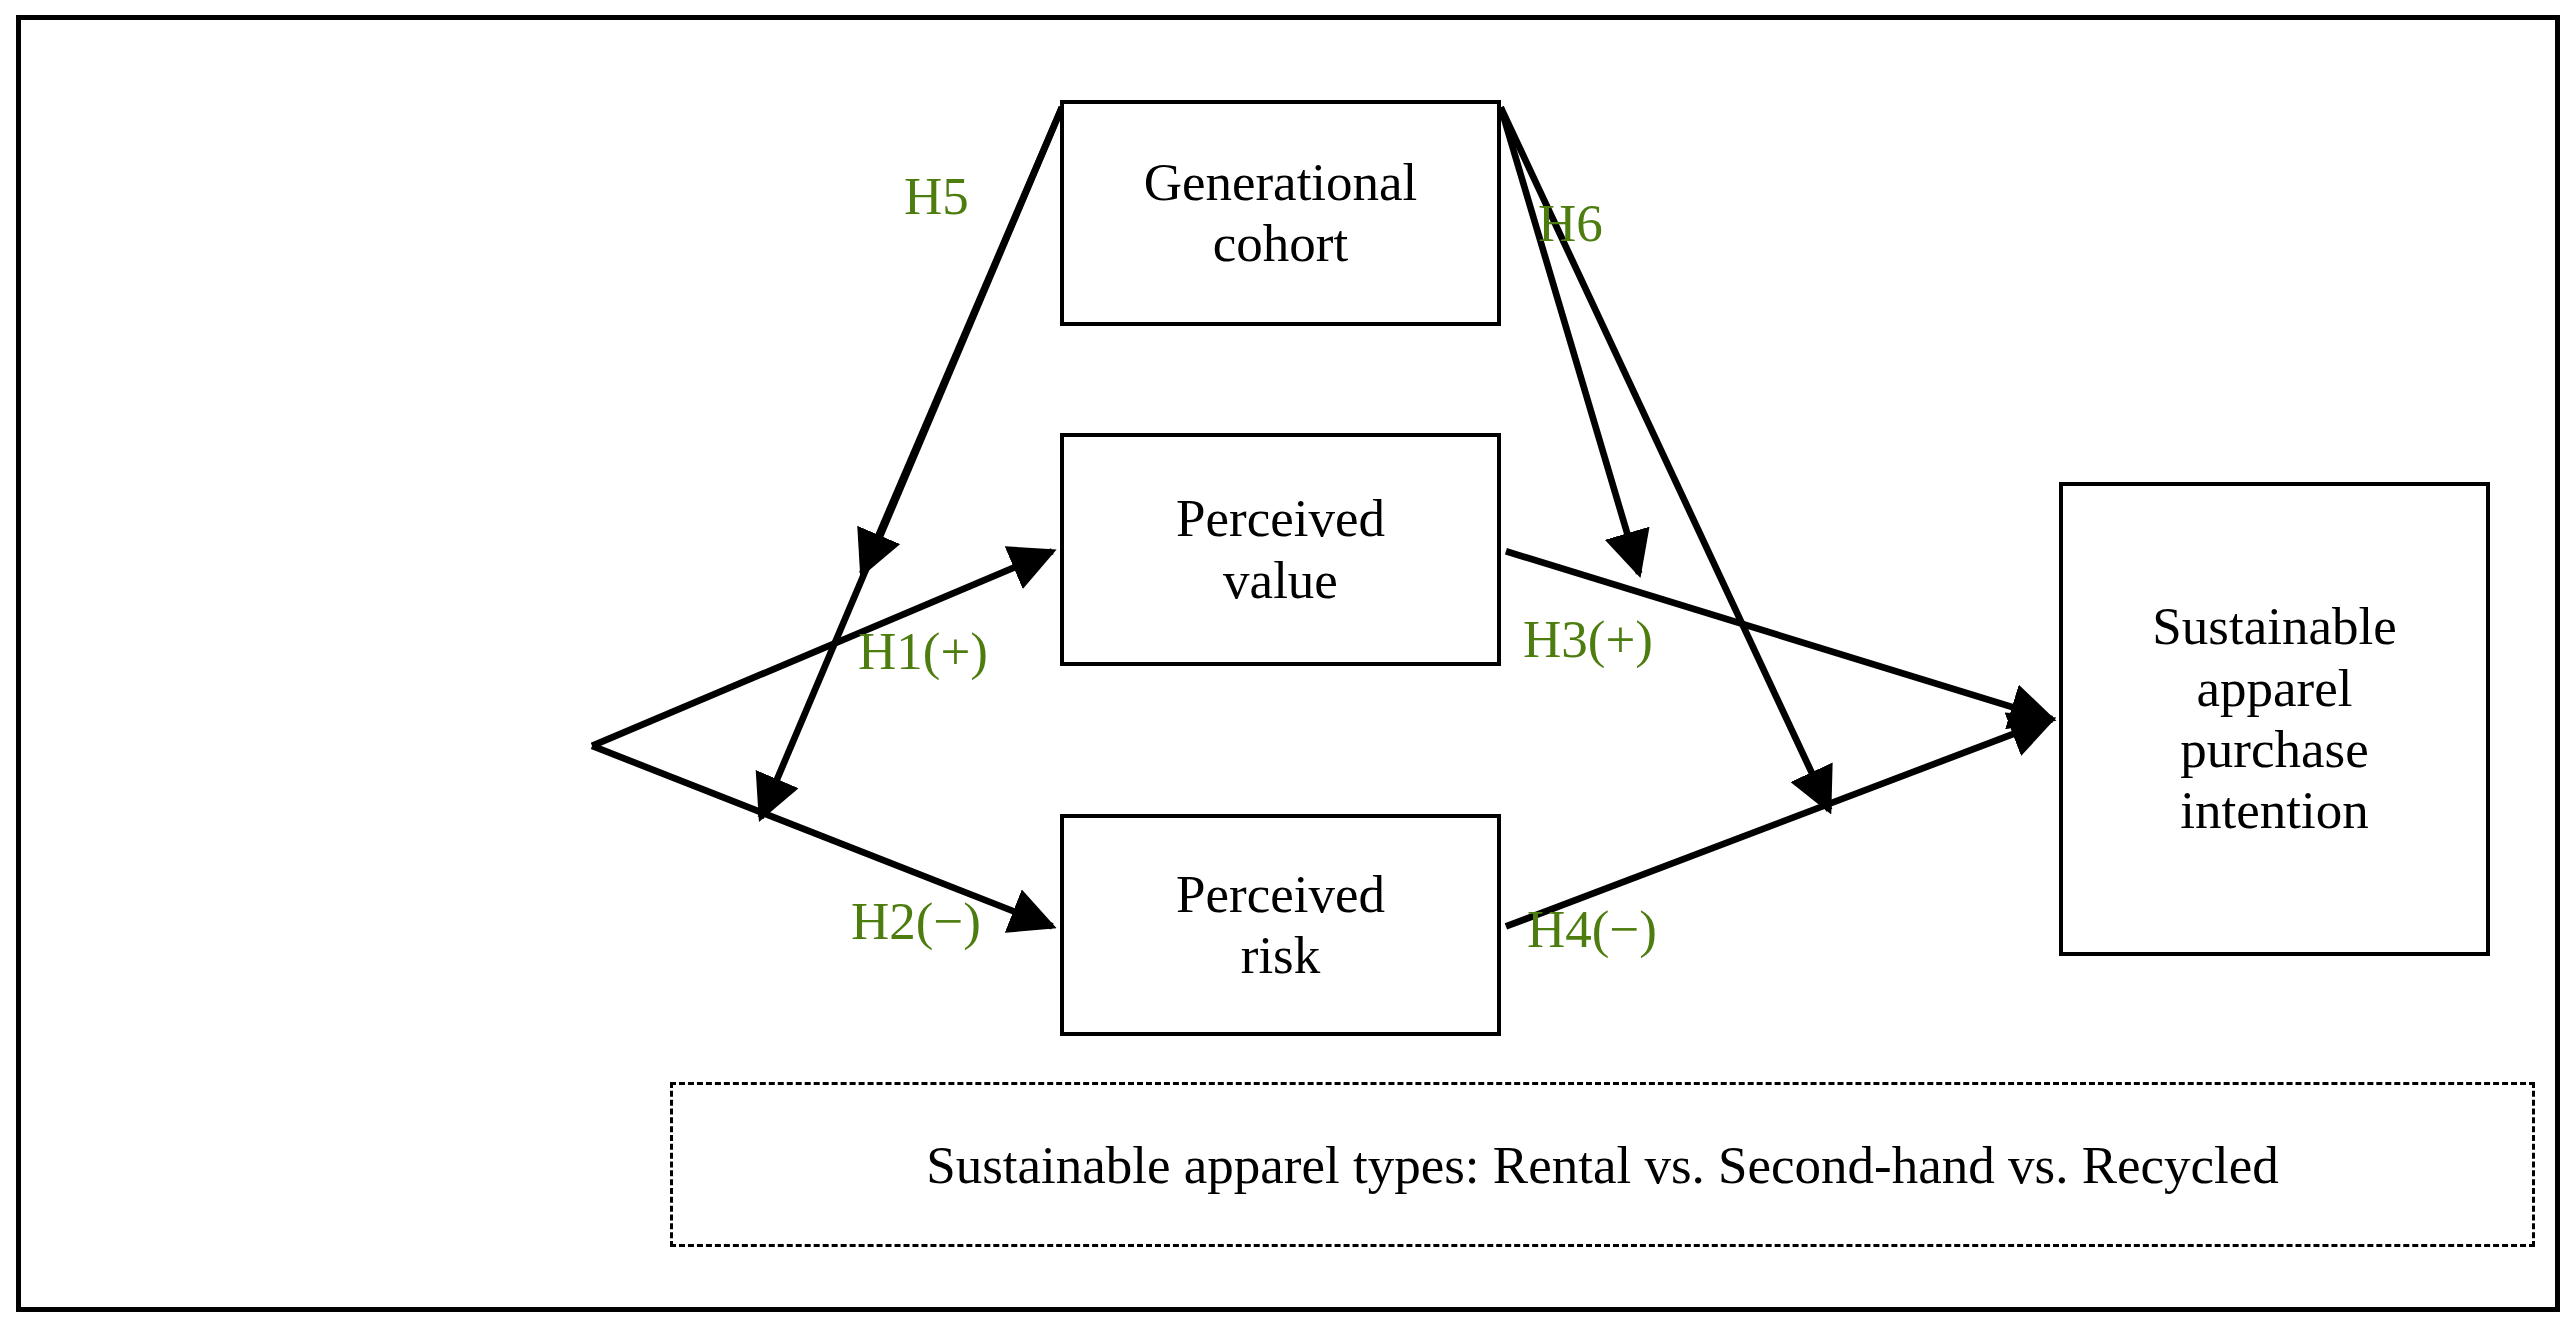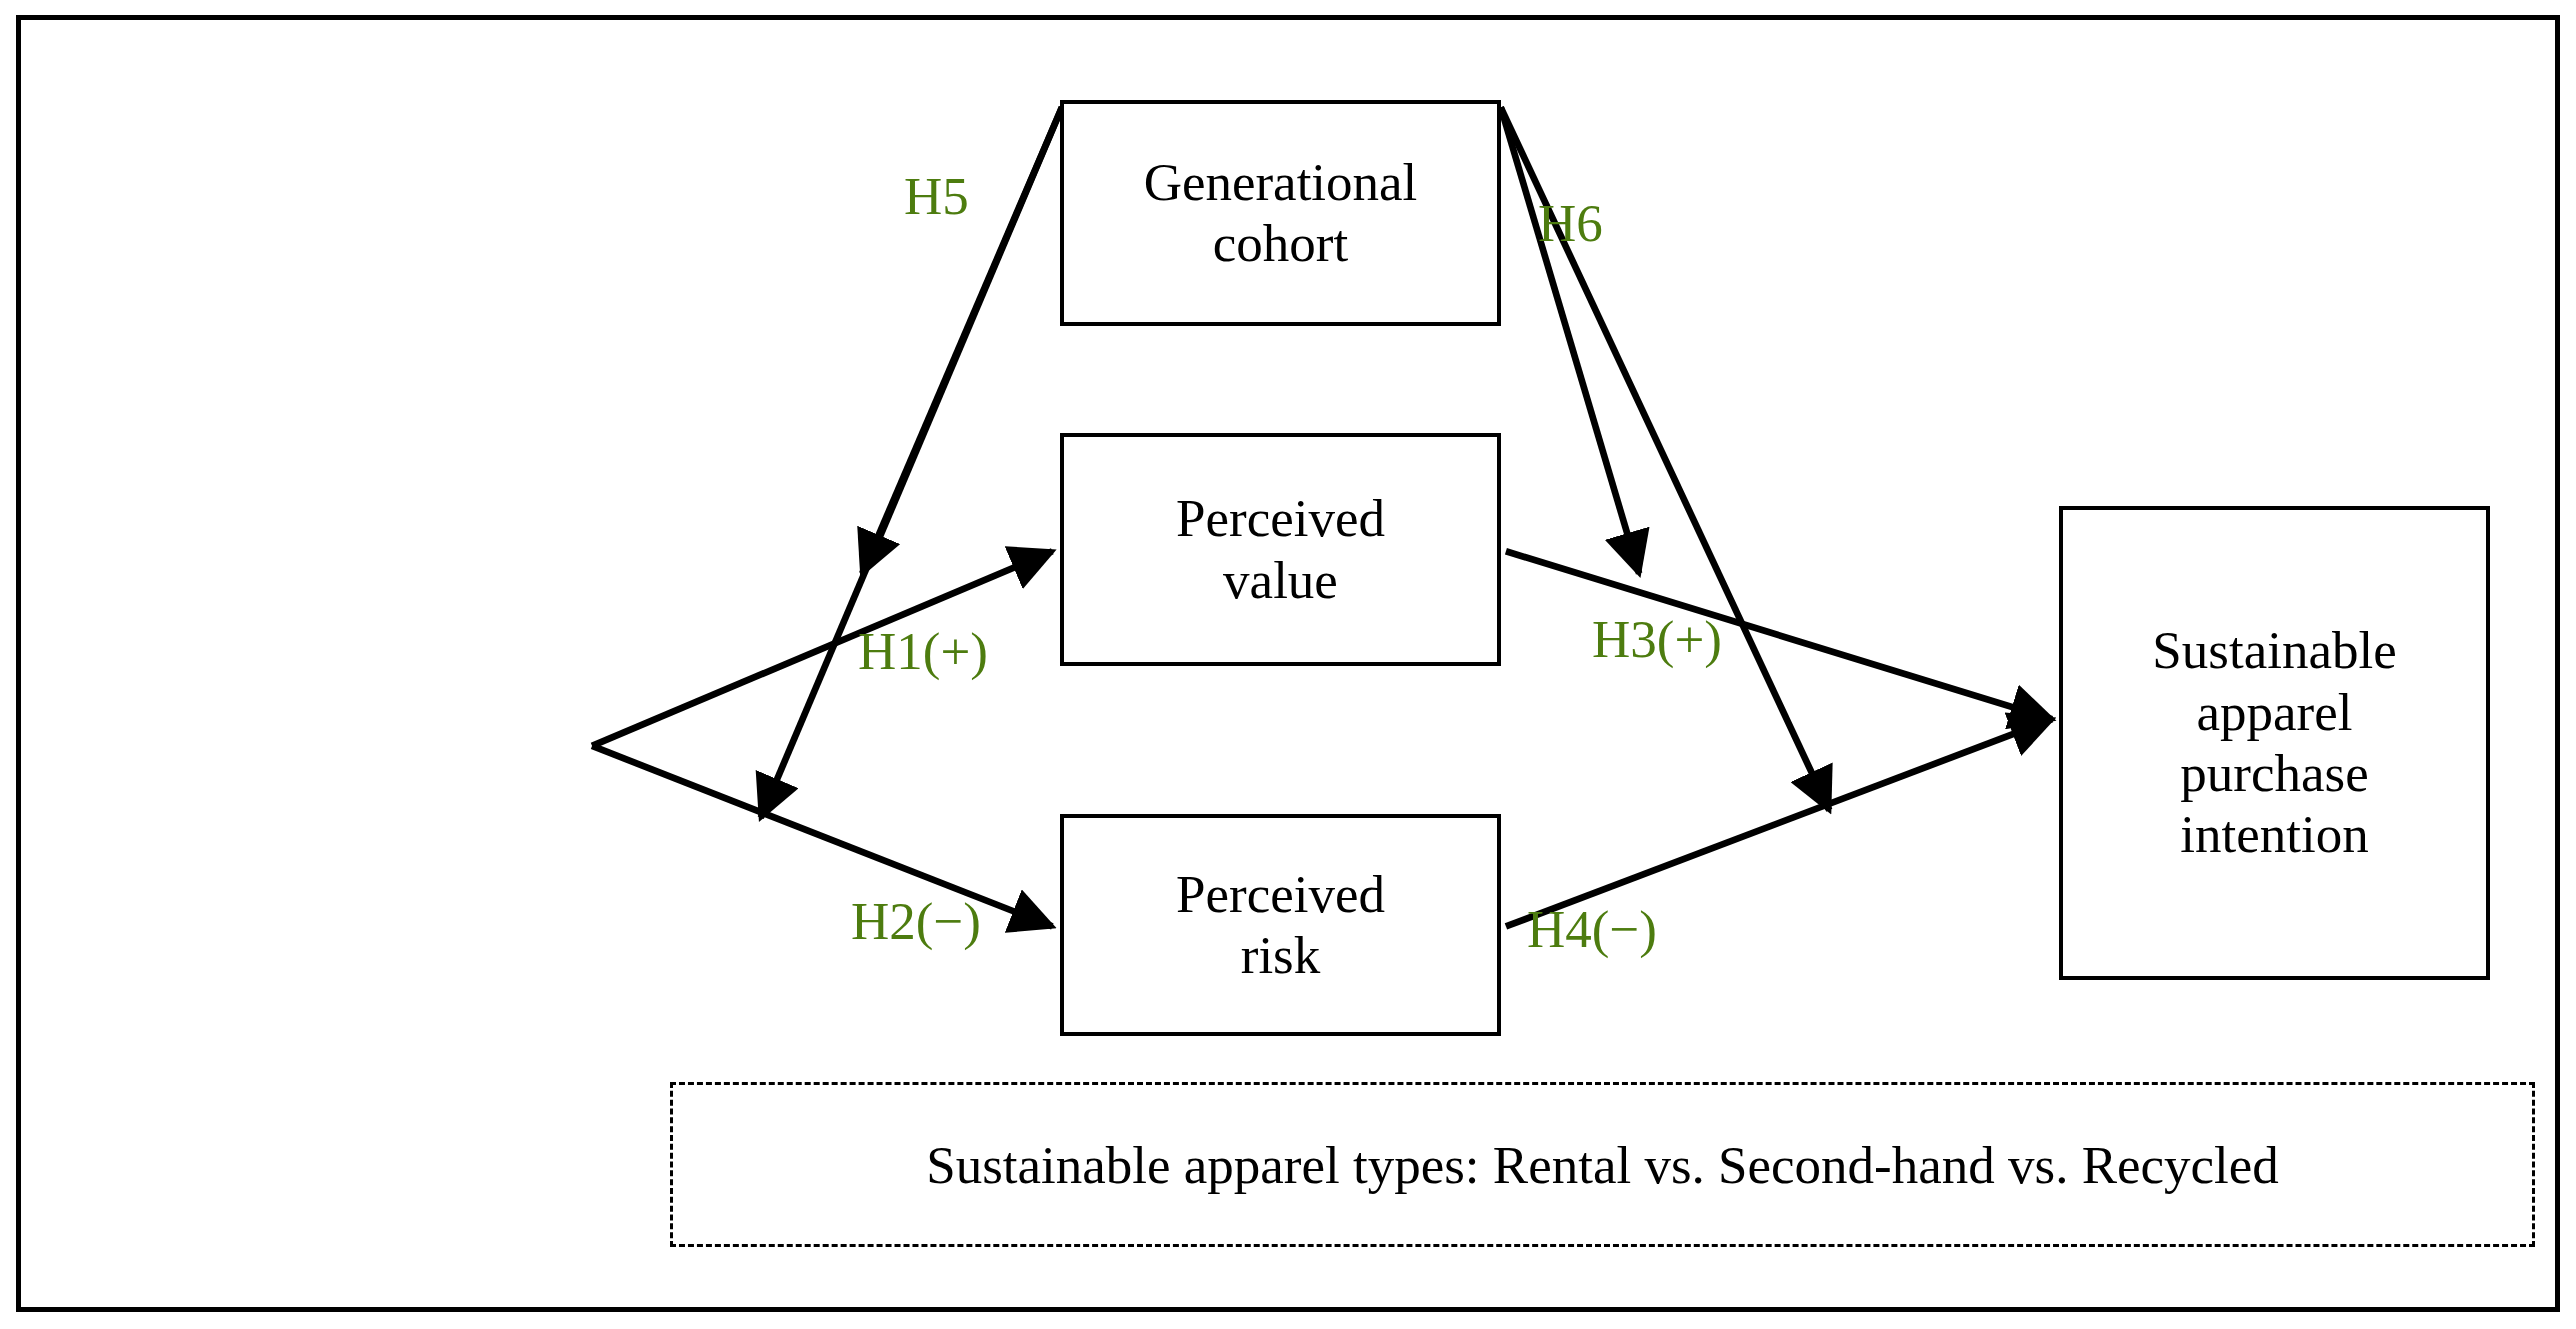--- a/index.html
+++ b/index.html
@@ -64,21 +64,21 @@
   }
   #node-perceived-risk {
     left: 1060px;  top: 814px; width: 441px;  height: 222px;
     font-size: 53px;
   }
   #node-environmental-consciousness {
     left: 73px;    top: 629px;  width: 514px;  height: 232px;
     font-size: 53px;
   }
   #node-purchase-intention {
-    left: 2059px;  top: 506px;  width: 431px;  height: 474px;
+    left: 2059px;  top: 482px;  width: 431px;  height: 474px;
     font-size: 53px;
   }
   
   #node-apparel-types {
     position: absolute;
     left: 670px;
     top: 1082px;
     width: 1865px;
     height: 165px;
     box-sizing: border-box;
@@ -95,21 +95,21 @@
   .path-label {
     position: absolute;
     color: #4d7c0f;
     font-size: 53px;
     line-height: 1;
     white-space: nowrap;
     background: transparent;
   }
   #label-h1 { left: 858px; top: 625px; }
   #label-h2 { left: 851px; top: 895px; }
-  #label-h3 { left: 1592px; top: 613px; }
+  #label-h3 { left: 1523px; top: 613px; }
   #label-h4 { left: 1527px; top: 897px; margin-top: 6px; }
   #label-h5 { left: 904px; top: 170px; }
   #label-h6 { left: 1538px; top: 169px; margin-top: 28px; }
 </style>
 </head>
 <body>
 
 <div id="canvas">
 
   <div id="outer-frame"></div>

